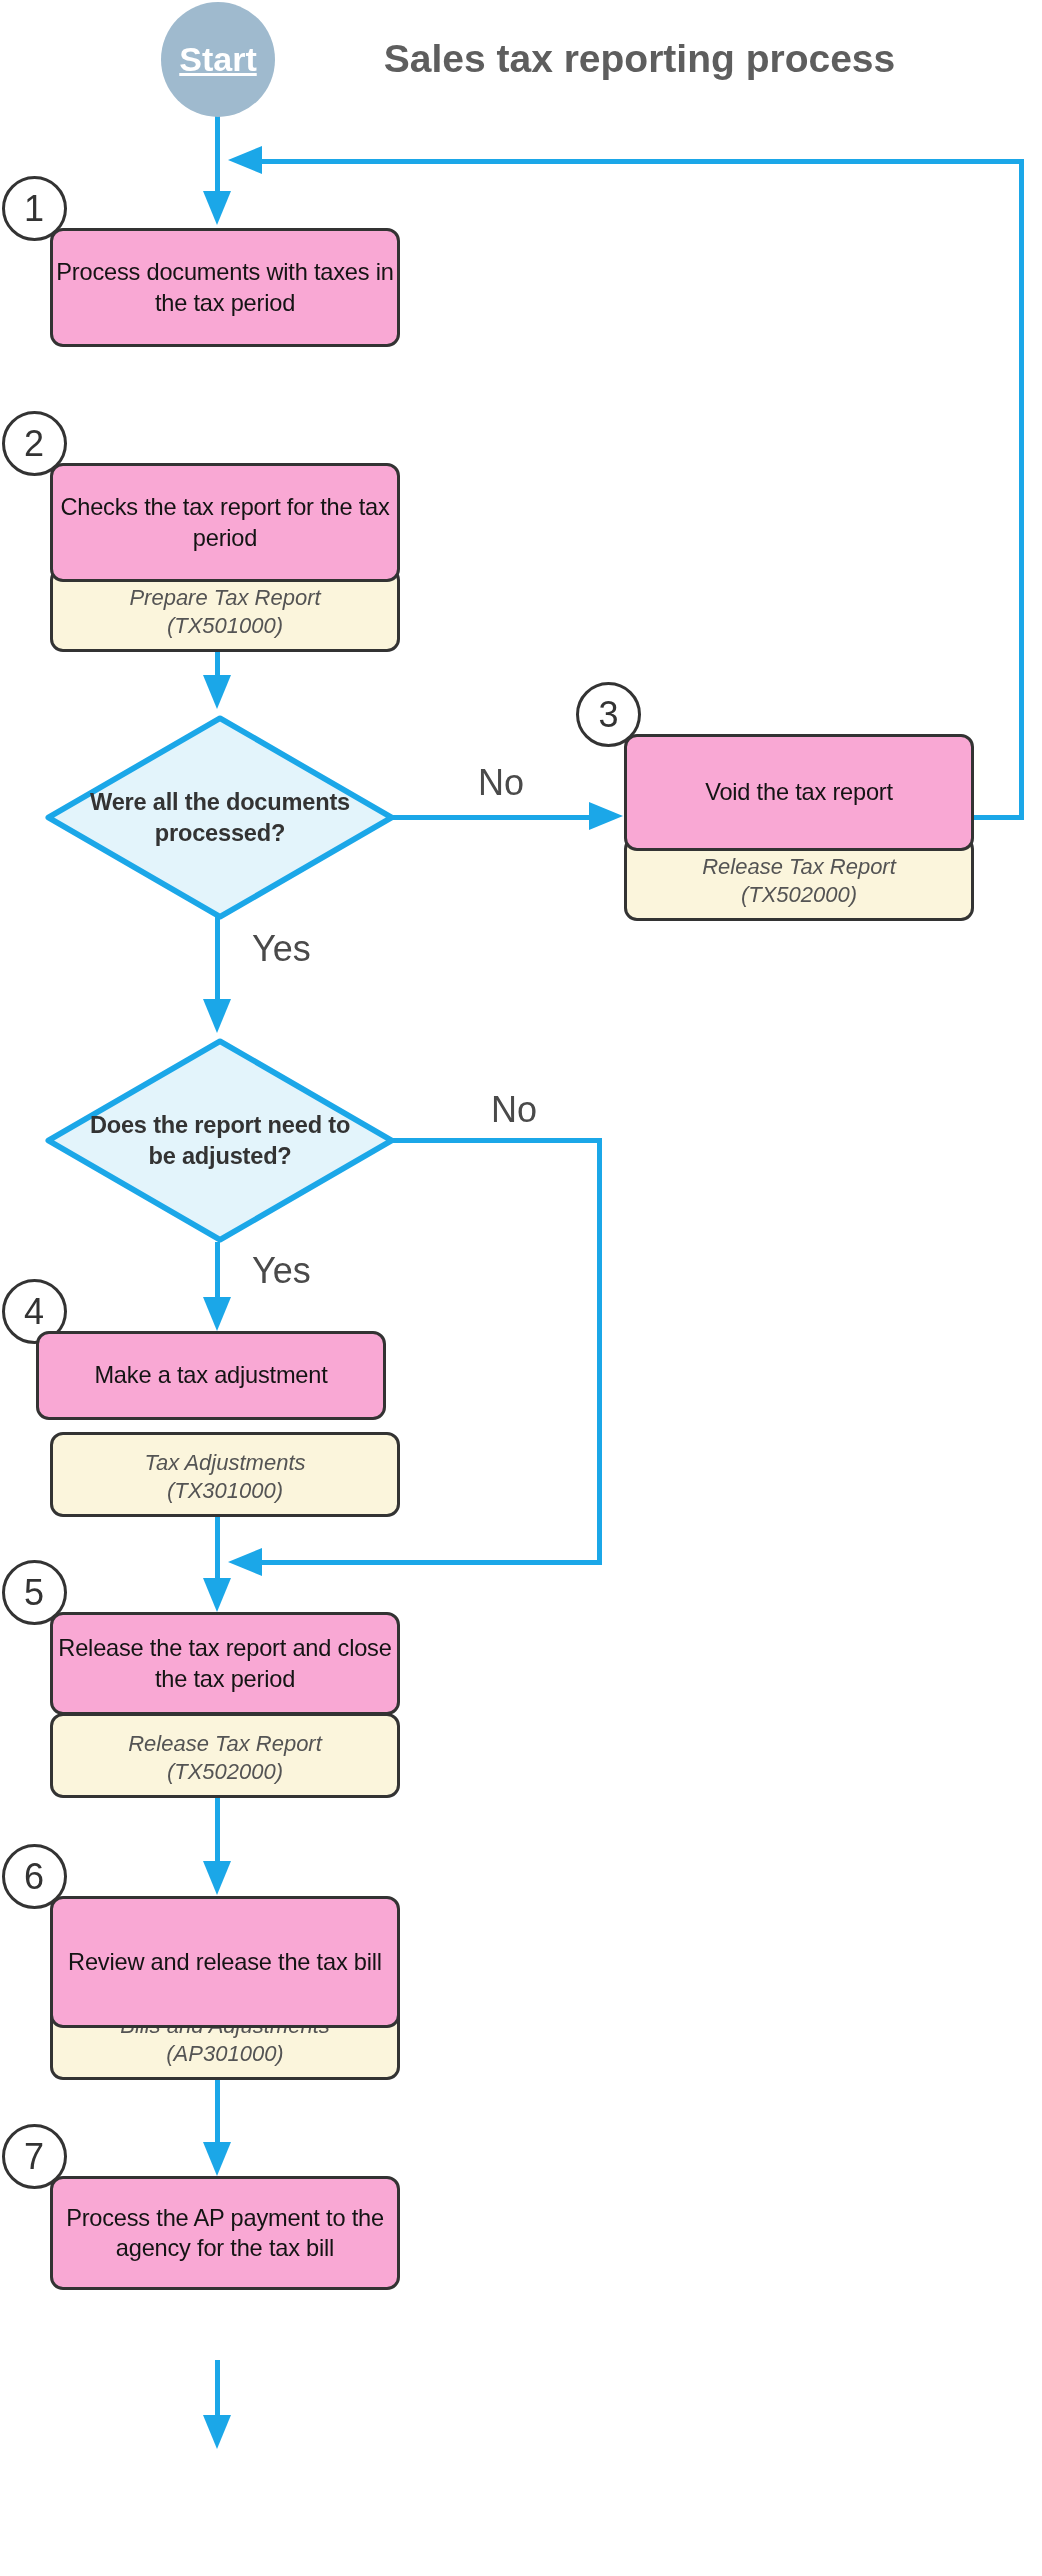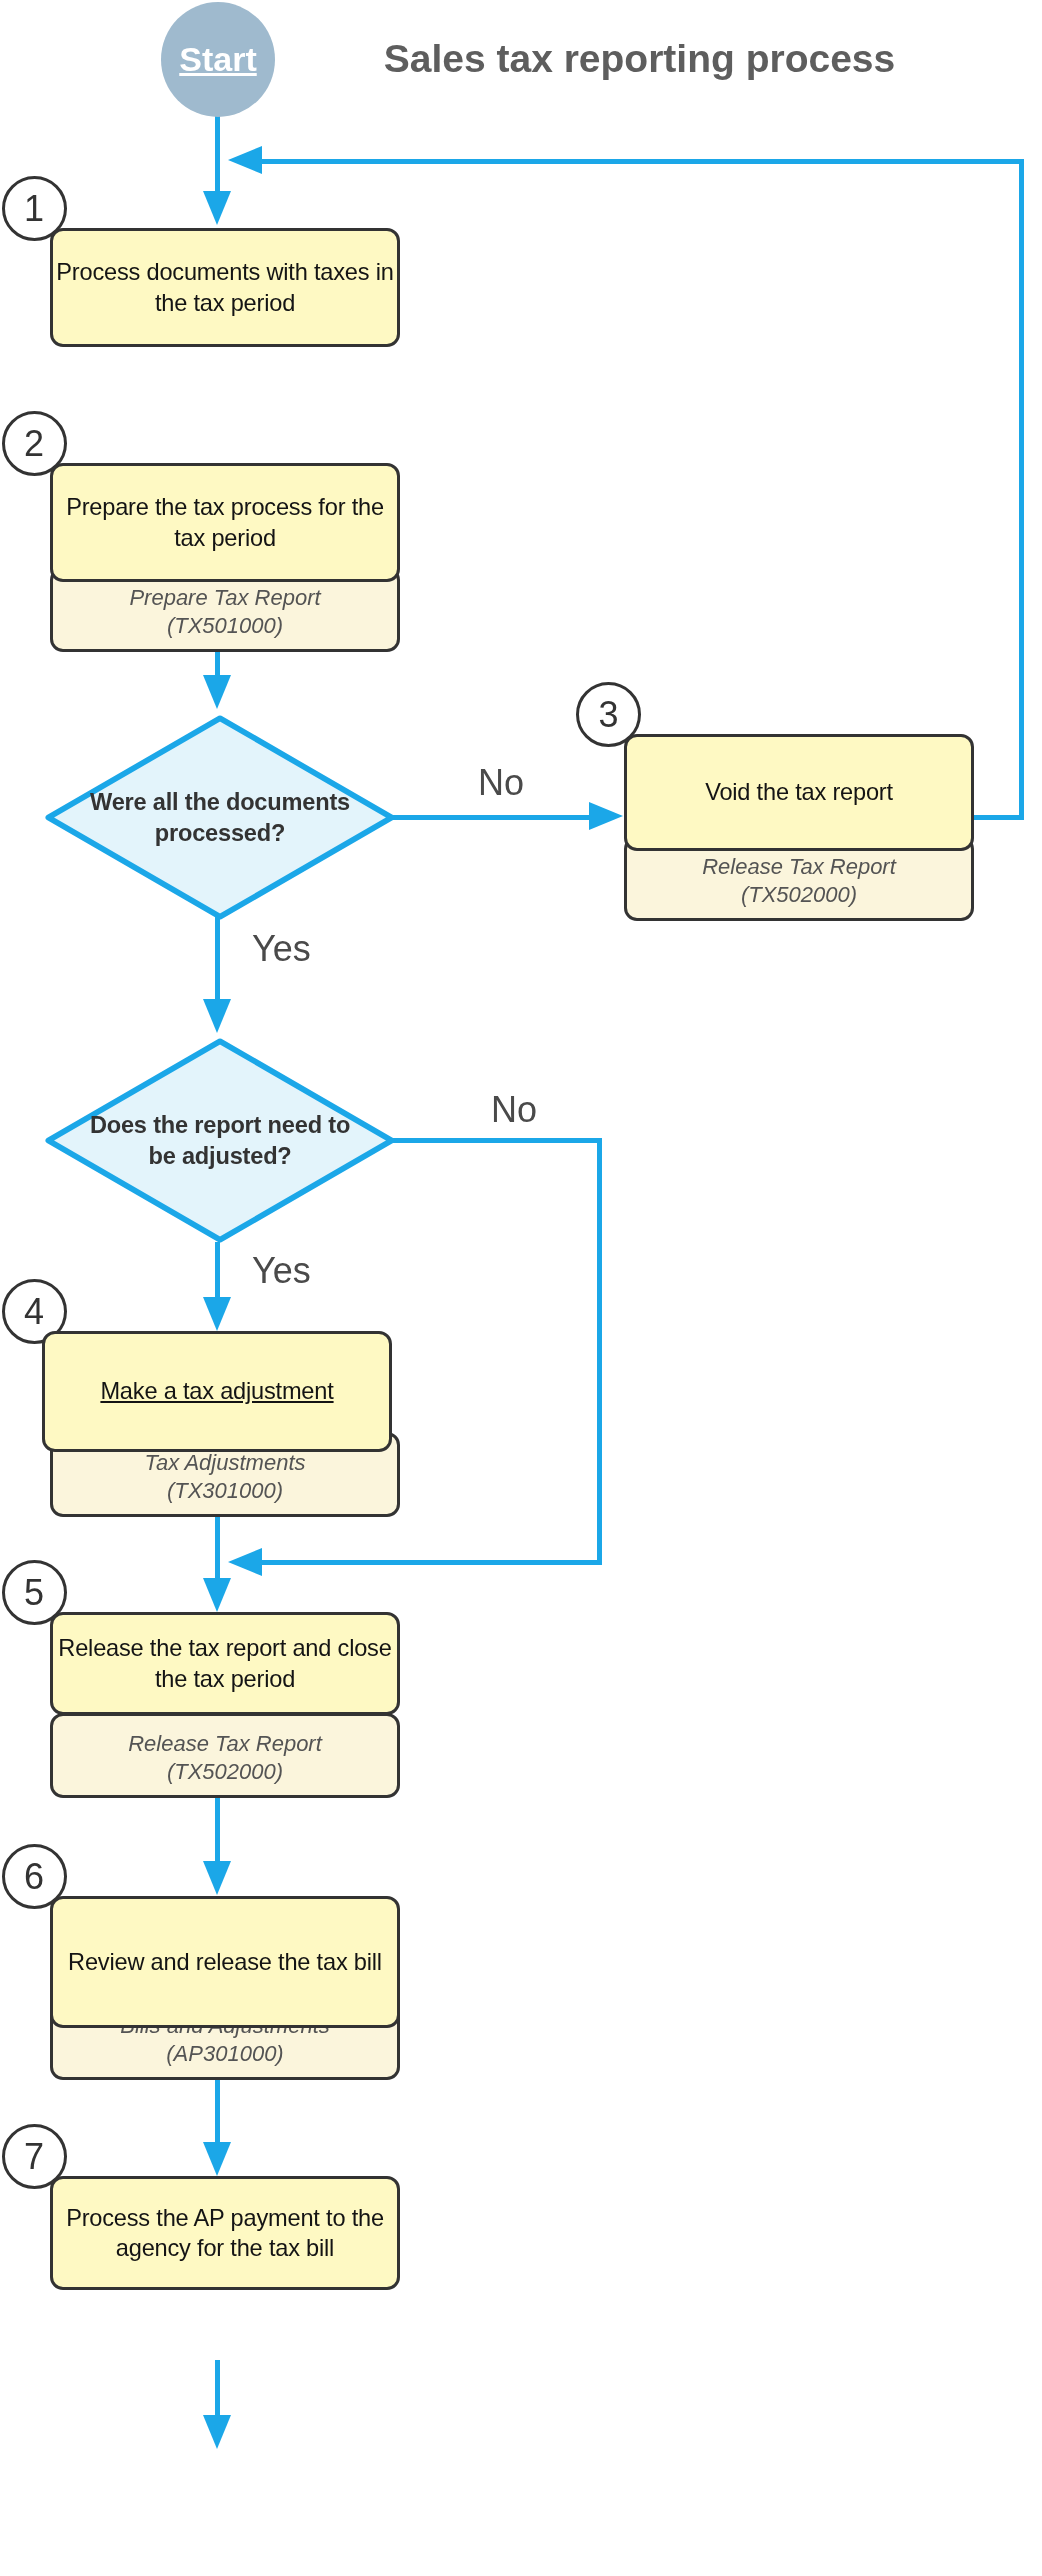--- a/index.html
+++ b/index.html
@@ -22,21 +22,21 @@
     color:#ffffff;font-weight:bold;font-size:34px;z-index:3;
   }
   .badge{
     position:absolute;width:65px;height:65px;box-sizing:border-box;
     border:3.3px solid #333333;border-radius:50%;background:#ffffff;
     display:flex;align-items:center;justify-content:center;
     font-size:36px;color:#333333;z-index:1;
   }
   .proc-main{
     position:absolute;box-sizing:border-box;width:350px;
-    background:#fef9c3;border:3.3px solid #333333;border-radius:13px;
+    background:#f9a8d4;border:3.3px solid #333333;border-radius:13px;
     display:flex;align-items:center;justify-content:center;text-align:center;
     font-size:23.6px;letter-spacing:-0.2px;line-height:1.28;color:#141414;z-index:2;padding:0 1.6px;
   }
   .proc-sub{
     position:absolute;box-sizing:border-box;width:350px;height:85px;
     background:#FBF5DC;border:3.3px solid #333333;border-radius:13px;
     display:flex;flex-direction:column;align-items:center;justify-content:flex-end;
     text-align:center;font-style:italic;font-size:22px;line-height:1.3;
     color:#545454;z-index:1;padding-bottom:8.1px;
   }
@@ -101,21 +101,21 @@
   </div>
 
   <div class="badge" style="left:1.6px;top:411px;">
     <span>2</span>
   </div>
   <div class="proc-sub" style="left:50px;top:567px;">
     <div>Prepare Tax Report</div>
     <div>(TX501000)</div>
   </div>
   <div class="proc-main" style="left:50px;top:463px;height:119px;">
-    <span>Prepare the tax process for the tax period</span>
+    <span>Checks the tax report for the tax period</span>
   </div>
 
   <div class="diamond" style="left:45px;top:715px;">
     <svg width="350" height="205" viewBox="0 0 430 252">
       <polygon points="215,4 426,126 215,248 4,126" fill="#E3F4FB" stroke="#1BA7E8" stroke-width="7" stroke-linejoin="round"></polygon>
     </svg>
     <div class="q">
         <span>Were all the documents processed?</span>
       </div>
   </div>
@@ -144,21 +144,21 @@
   <div class="flow-label" style="left:491px;top:1089px;">No</div>
   <div class="flow-label" style="left:252px;top:1250px;">Yes</div>
 
   <div class="badge" style="left:1.6px;top:1279px;">
     <span>4</span>
   </div>
   <div class="proc-sub" style="left:50px;top:1432px;">
     <div>Tax Adjustments</div>
     <div>(TX301000)</div>
   </div>
-  <div class="proc-main" style="left:42px;top:1331px;height:121px;text-decoration:underline;">
+  <div class="proc-main" style="left:36px;top:1331px;height:89px;">
     <span>Make a tax adjustment</span>
   </div>
 
   <div class="badge" style="left:1.6px;top:1560px;">
     <span>5</span>
   </div>
   <div class="proc-sub" style="left:50px;top:1713px;">
     <div>Release Tax Report</div>
     <div>(TX502000)</div>
   </div>

